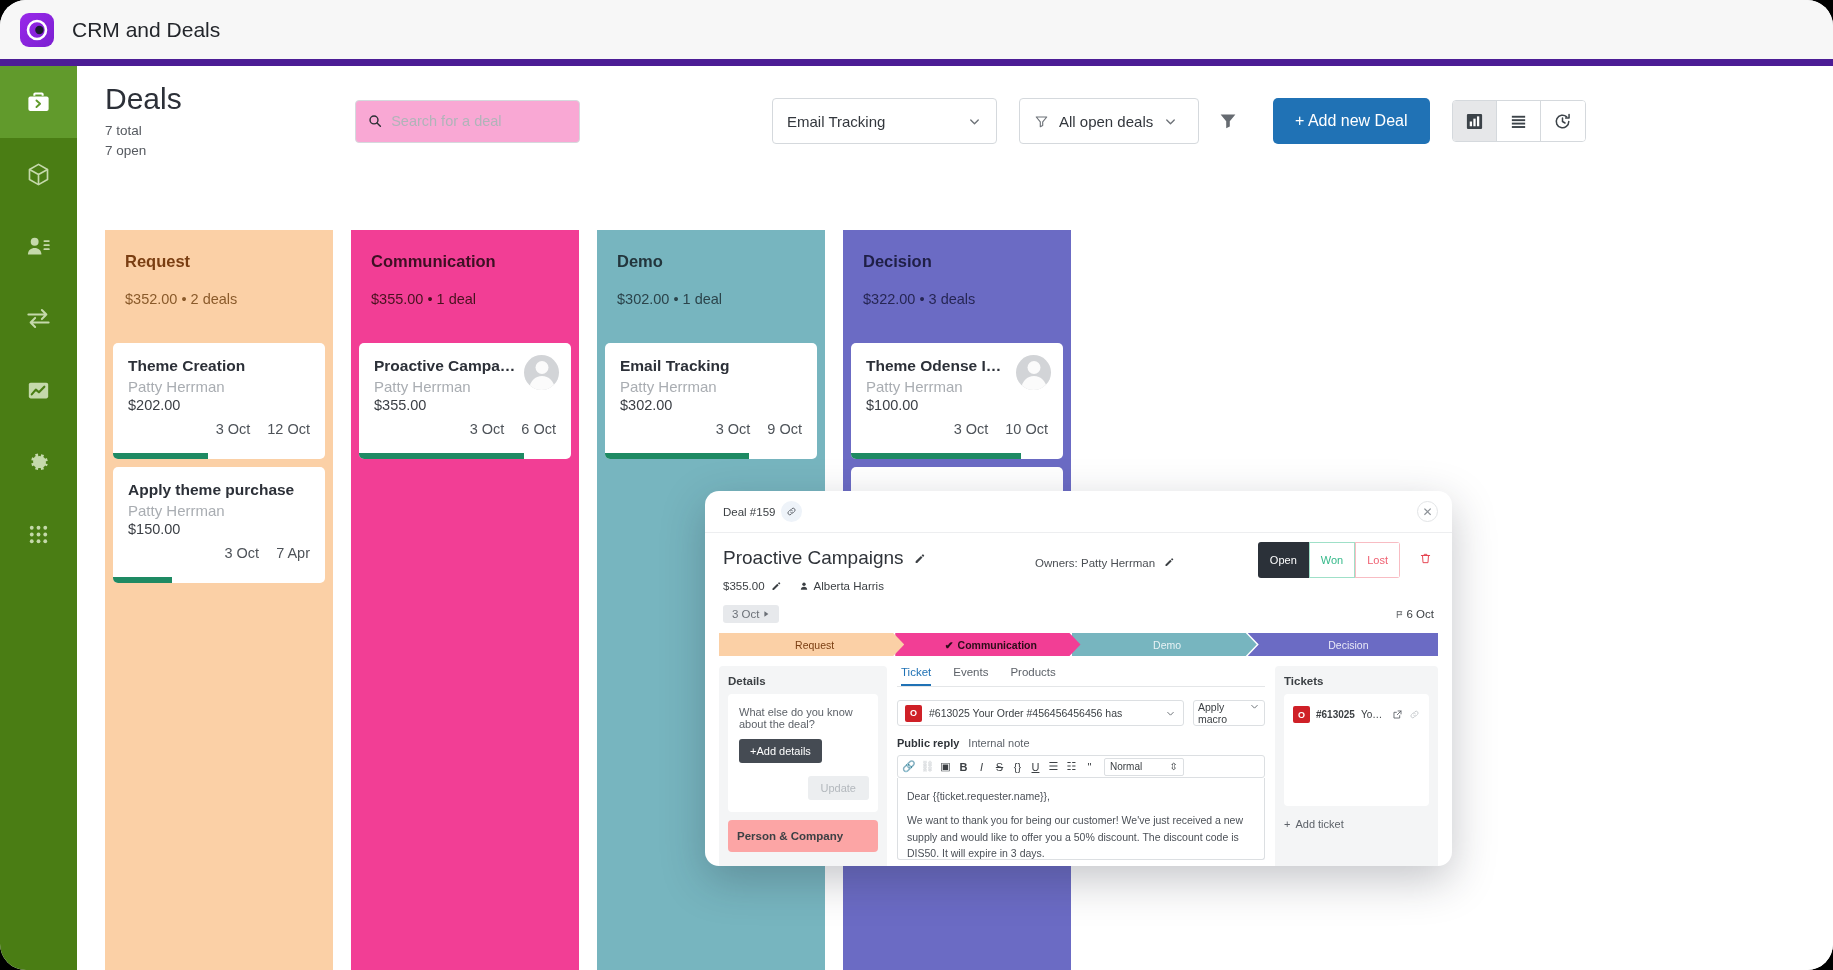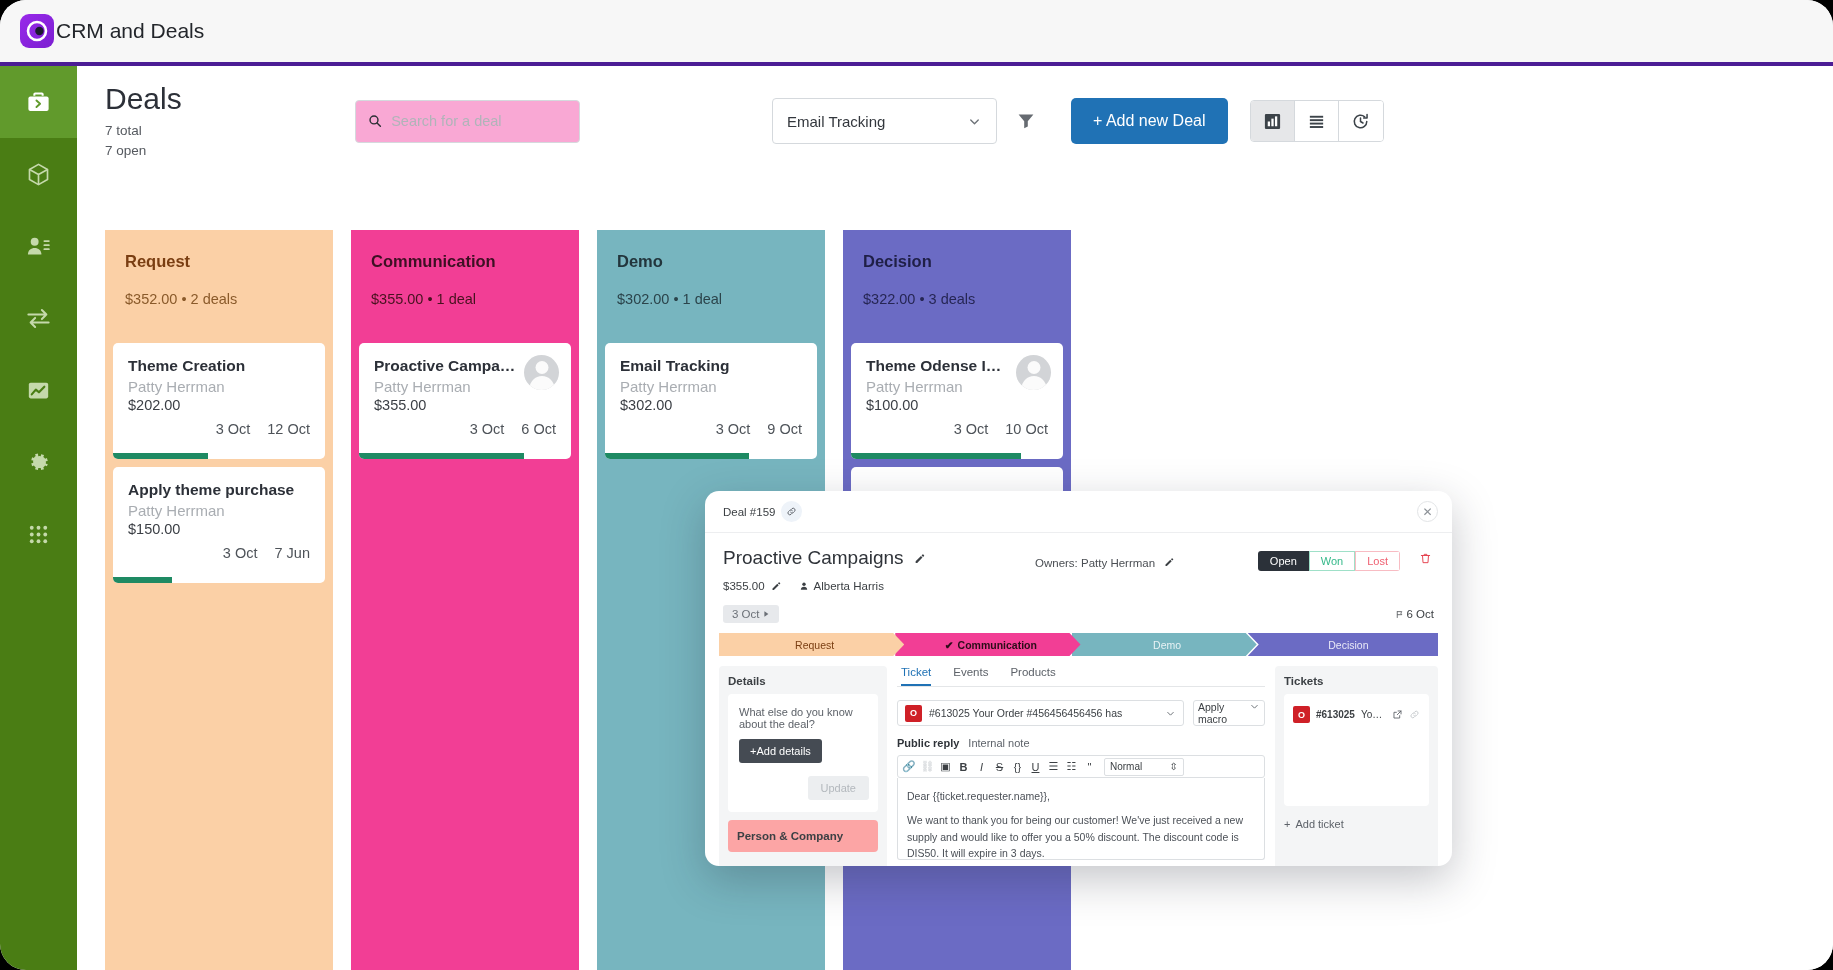--- a/index.html
+++ b/index.html
@@ -13,23 +13,23 @@
     position: absolute; left: 0; top: 0;
     width: 1833px; height: 970px;
     background: #ffffff;
     border-radius: 26px;
     overflow: hidden;
   }
 
   
   .titlebar {
     height: 66px; background: #f7f7f7;
-    display: flex; align-items: center; gap: 2px;
+    display: flex; align-items: center; gap: 18px;
     padding-left: 20px;
-    border-bottom: 4px solid #4c1d95;
+    border-bottom: 7px solid #4c1d95;
   }
   .app-logo {
     width: 34px; height: 34px; border-radius: 9px;
     background: #8e2de2;
     background: linear-gradient(135deg,#9929ea 0%,#7b1fd1 100%);
     display: flex; align-items: center; justify-content: center;
     flex: none;
   }
   .app-logo svg { display: block; }
   .app-title { font-size: 21px; color: #23262b; }
@@ -196,22 +196,22 @@
   .deal-name { font-size: 19px; color: #2f3339; display: inline-block; }
   .pen { color: #3c4044; margin-left: 6px; cursor: pointer; }
   .deal-amount-row { display: flex; align-items: center; gap: 18px; margin-top: 8px; }
   .deal-amount { font-size: 11.5px; color: #3c4044; }
   .deal-contact { font-size: 11.5px; color: #3c4044; display: flex; align-items: center; gap: 5px; }
   .owners {
     position: absolute; left: 330px; top: 24px;
     font-size: 11.5px; color: #4b4f54;
   }
   .status-group {
-    position: absolute; right: 52px; top: 18px;
-    display: flex; border-radius: 3px; overflow: hidden; height: 20px;
+    position: absolute; right: 52px; top: 9px;
+    display: flex; border-radius: 3px; overflow: hidden; height: 36px;
   }
   .status-btn {
     padding: 0 11px; font-size: 11px; display: flex; align-items: center;
     cursor: pointer; border: 1px solid transparent;
   }
   .status-btn.open { background: #2b3139; color: #fff; }
   .status-btn.won { background: #fff; color: #35b98a; border-color: #9fe0c8; }
   .status-btn.lost { background: #fff; color: #ef5f70; border-color: #f8bcc3; }
   .trash-btn { position: absolute; right: 20px; top: 18px; cursor: pointer; }
 
@@ -404,20 +404,29 @@
 
         <div class="spacer-a"></div>
 
         <div class="select-box pipeline">
           <span class="select-label">Email Tracking</span>
           <svg class="chev" width="15" height="15" viewBox="0 0 20 20" fill="none" stroke="currentColor" stroke-width="1.8">
             <path d="M5 8l5 5 5-5" stroke-linecap="round" stroke-linejoin="round"></path>
           </svg>
         </div>
 
+        <div class="select-box filter">
+          <svg width="15" height="15" viewBox="0 0 20 20" fill="none" stroke="#6d7278" stroke-width="1.5">
+            <path d="M3 4h14l-5.4 6.4v5l-3.2 1.6v-6.6z" stroke-linejoin="round"></path>
+          </svg>
+          <span class="select-label">All open deals</span>
+          <svg class="chev" width="15" height="15" viewBox="0 0 20 20" fill="none" stroke="currentColor" stroke-width="1.8">
+            <path d="M5 8l5 5 5-5" stroke-linecap="round" stroke-linejoin="round"></path>
+          </svg>
+        </div>
 
         <div class="funnel-btn">
           <svg width="20" height="20" viewBox="0 0 20 20" fill="#666b71">
             <path d="M2.6 3.6h14.8l-5.6 6.6v5.3l-3.6 1.8v-7.1z"></path>
           </svg>
         </div>
 
         <button class="add-btn">+ Add new Deal</button>
 
         <div class="view-group">
@@ -463,21 +472,21 @@
                   <span>12 Oct</span>
                 </div>
                 <div class="card-bar" style="width:45%;background:#1e8a63"></div>
               </div>
               <div class="card">
                 <div class="card-title">Apply theme purchase</div>
                 <div class="card-owner">Patty Herrman</div>
                 <div class="card-amount">$150.00</div>
                 <div class="card-dates">
                   <span>3 Oct</span>
-                  <span>7 Jun</span>
+                  <span>7 Apr</span>
                 </div>
                 <div class="card-bar" style="width:28%;background:#1e8a63"></div>
               </div>
             </div>
           </div>
           <div class="col" style="background: rgb(242, 62, 149);">
             <div class="col-head">
               <div class="col-name" style="color:#3d1023">Communication</div>
               <div class="col-meta" style="color:#47121f">$355.00 • 1 deal</div>
             </div>

